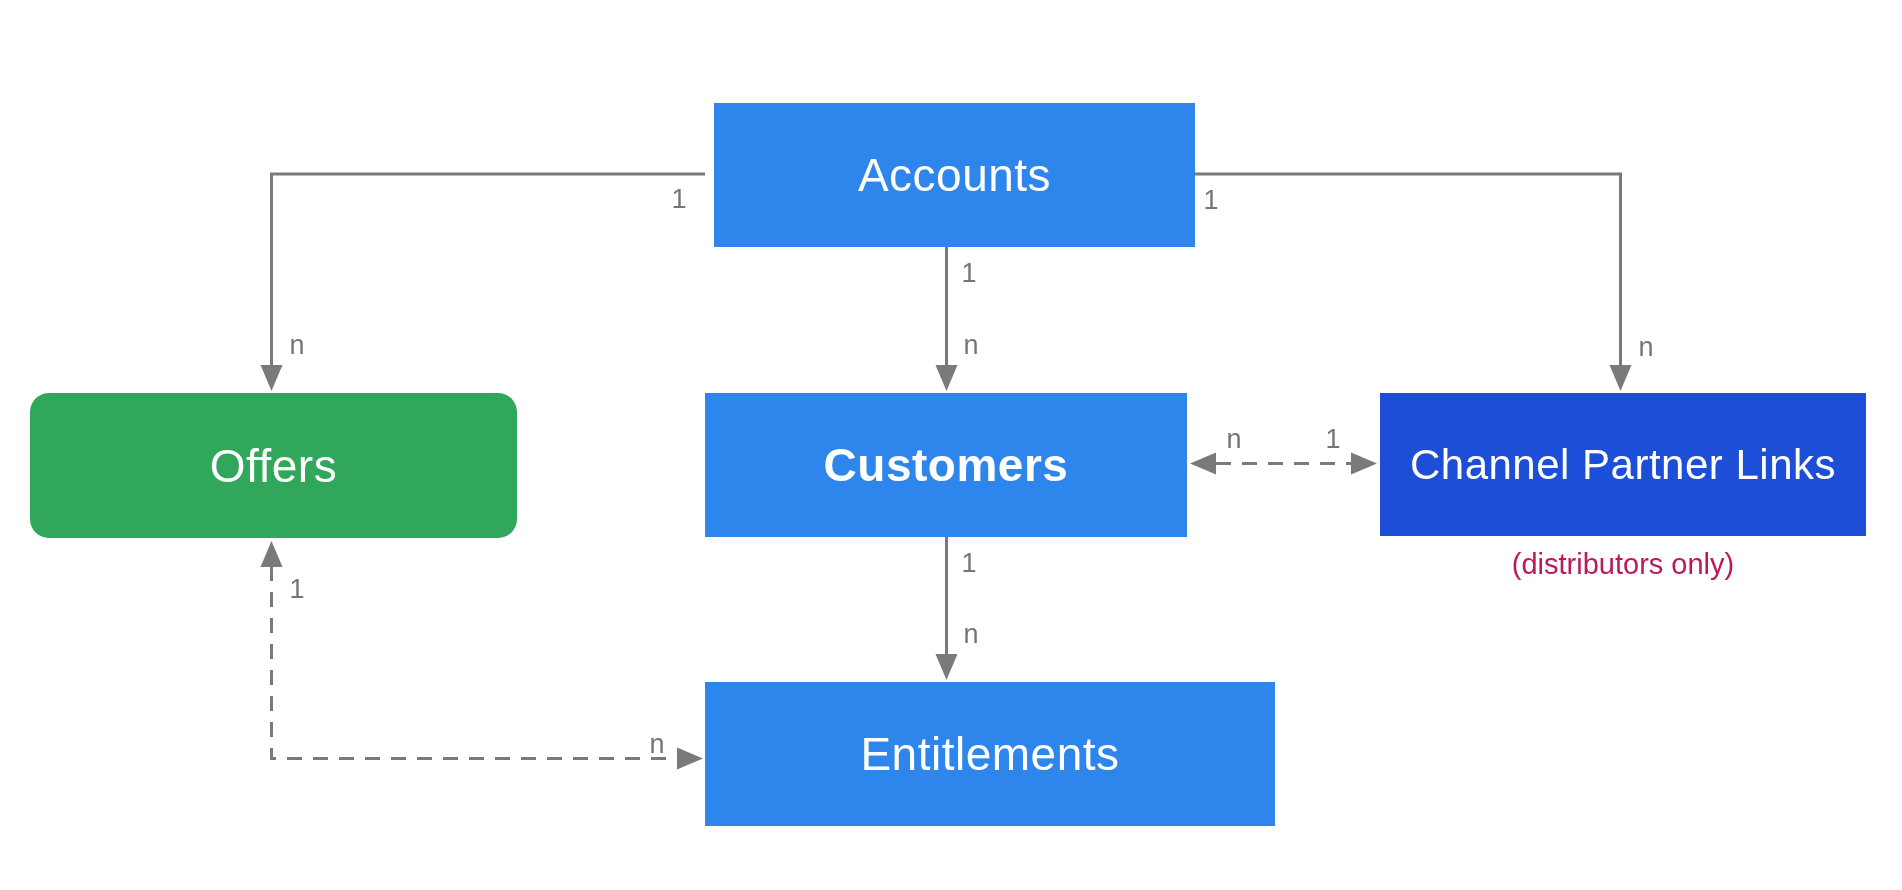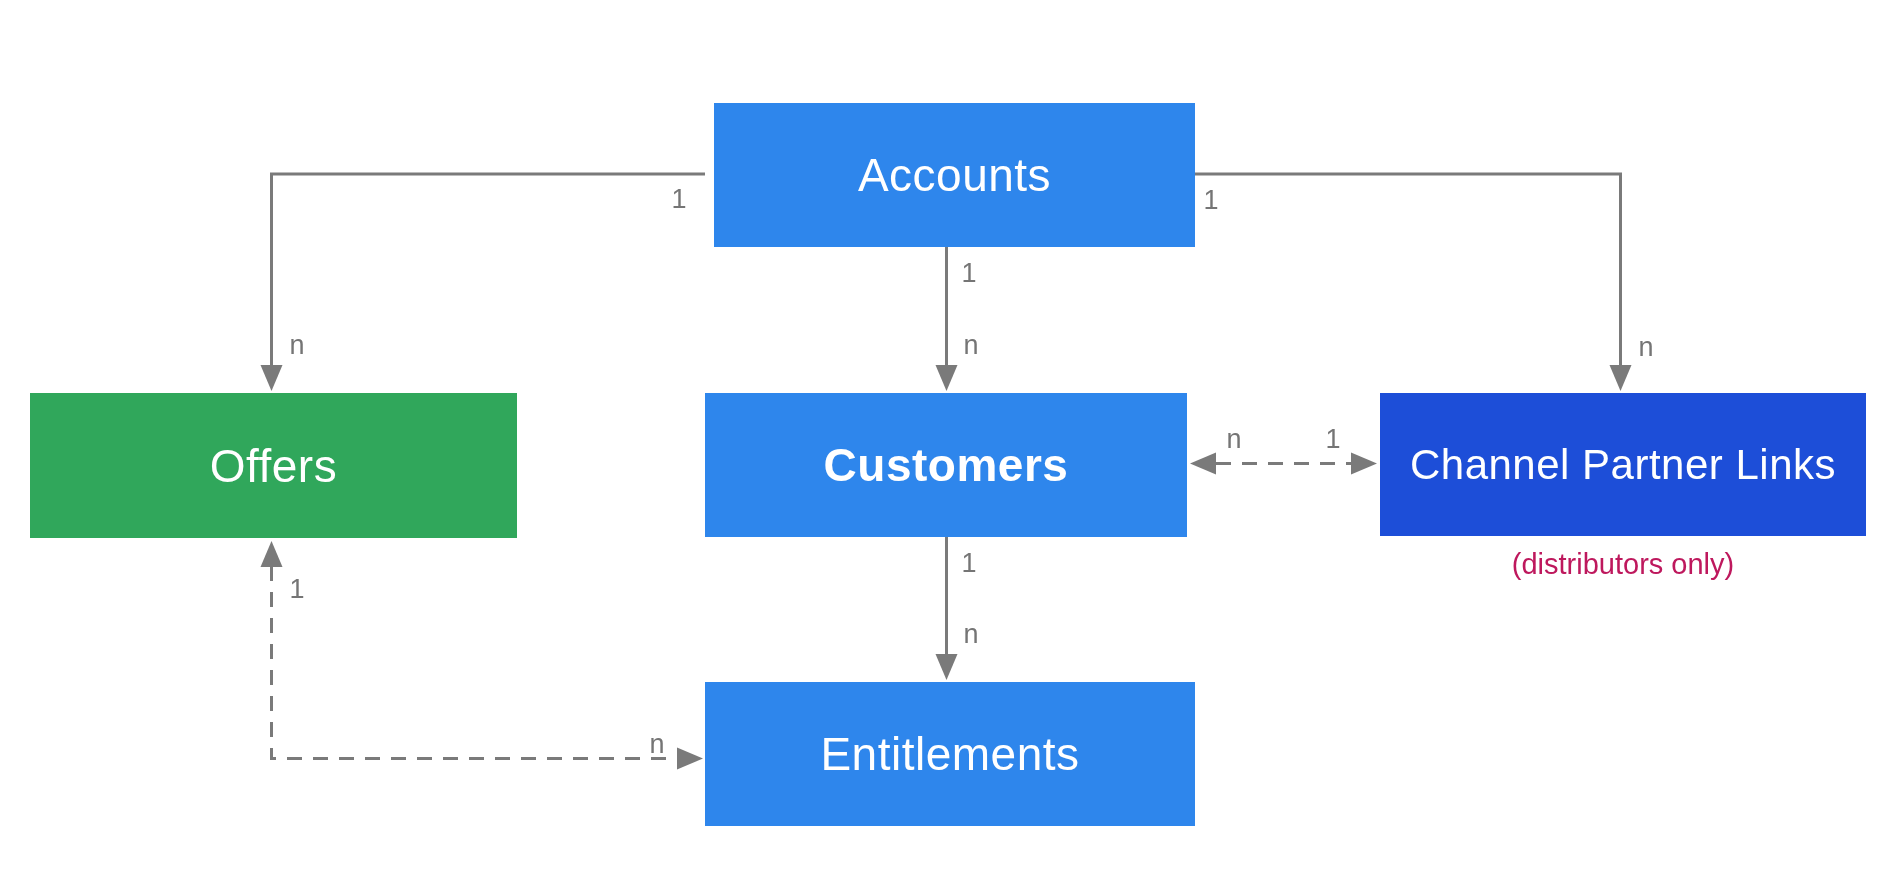--- a/index.html
+++ b/index.html
@@ -21,28 +21,28 @@
     display: flex;
     align-items: center;
     justify-content: center;
     color: #ffffff;
     font-size: 46px;
     font-weight: 400;
     letter-spacing: 0.5px;
     white-space: nowrap;
   }
   .node-blue   { background: #2E86EC; }
-  .node-green  { background: #30A75B; }
+  .node-green  { background: #30A75B; border-radius: 19px; }
   .node-yellow { background: #1d4ed8; }
 
   #node-accounts      { left: 705px;  top: 103px; width: 481px; height: 144px; margin-left: 9px; }
   #node-offers        { left: 30px;   top: 393px; width: 487px; height: 145px; }
   #node-customers     { left: 705px;  top: 393px; width: 482px; height: 144px; font-weight: bold; }
   #node-cpl           { left: 1380px; top: 393px; width: 486px; height: 143px; font-size: 42px; }
-  #node-entitlements  { left: 705px;  top: 682px; width: 490px; height: 144px; }
+  #node-entitlements  { left: 705px;  top: 682px; width: 570px; height: 144px; }
 
   #cpl-caption {
     position: absolute;
     left: 1380px; top: 548px; width: 486px;
     text-align: center;
     color: #be185d;
     font-size: 29px;
   }
   .mlabel {
     position: absolute;

